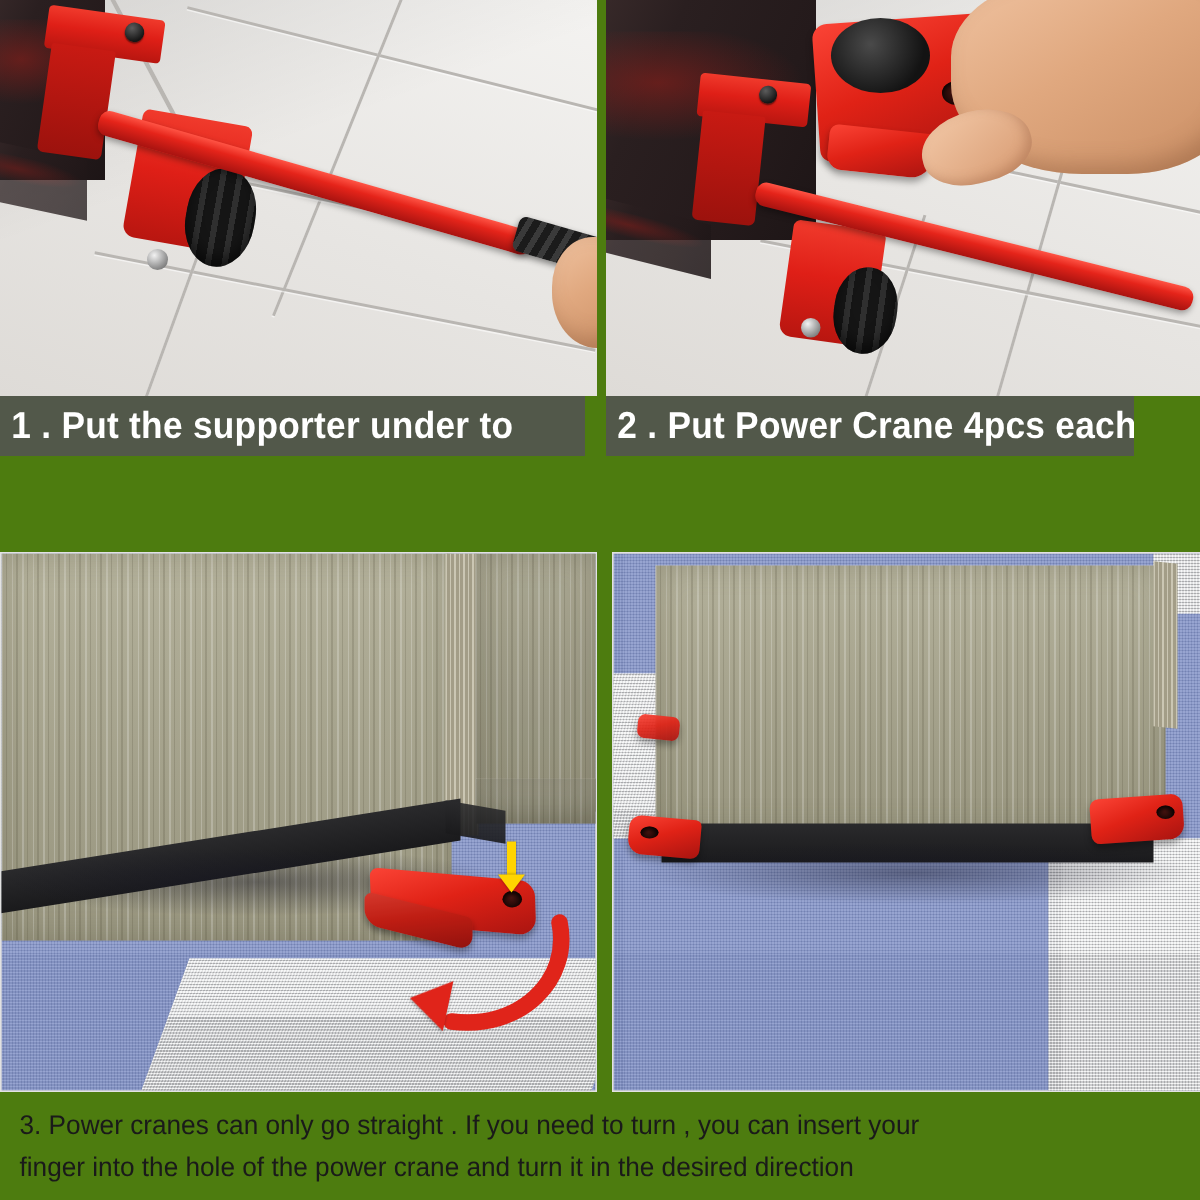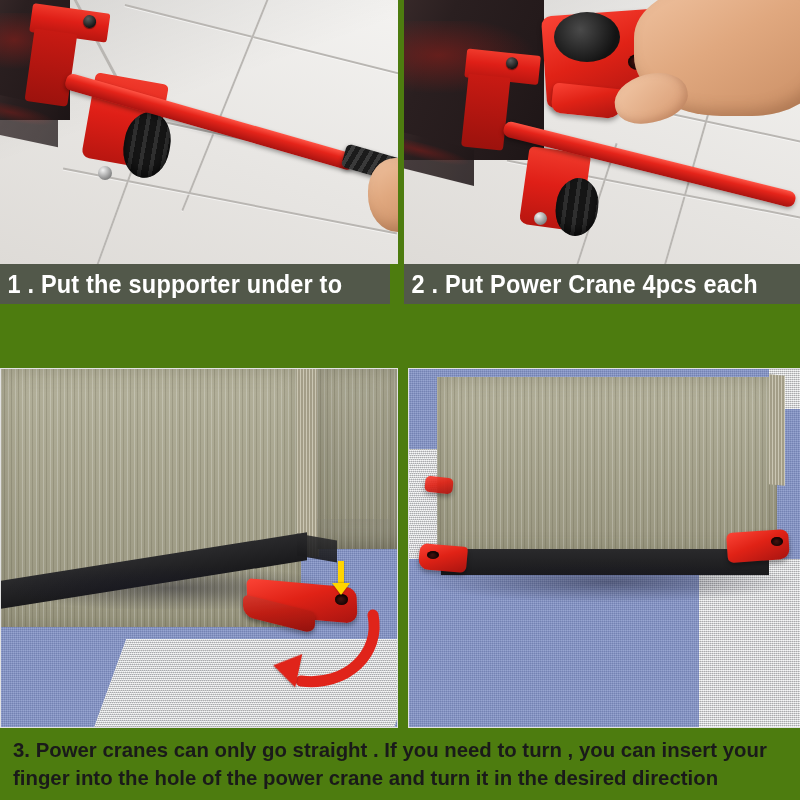--- a/index.html
+++ b/index.html
@@ -171,21 +171,21 @@
   .arrow-red-head {
     position: absolute; width: 0; height: 0;
     border-top: 17px solid transparent; border-bottom: 17px solid transparent;
     border-right: 26px solid #e0241a;
     filter: drop-shadow(0 1px 1px rgba(0,0,0,.3));
   }
 
   
   #bottom-text {
     position: absolute; left: 13px; top: 736px; width: 778px;
-    font-size: 21px; font-weight: 700; color: #1a1a1a; line-height: 28px;
+    font-size: 18px; font-weight: 400; color: #1a1a1a; line-height: 28px;
   }
   #bottom-text .line { display: block; transform: scaleX(.97); transform-origin: left center; white-space: nowrap; }
 </style>
 </head>
 <body>
 
 <div id="page">
 
   <div class="panel" style="left:0px; top:0px; width:398px; height:264px;">
     <div class="tilefloor"></div>
@@ -243,21 +243,21 @@
     <div class="handle-bar" style="left:100px; top:120px; width:300px; height:16px; transform:rotate(14deg);"></div>
 
     <div class="hand" style="left:230px; top:-14px; width:190px; height:130px; border-radius:40% 18% 38% 46%;"></div>
     <div class="finger" style="left:210px; top:74px; width:74px; height:48px; transform:rotate(-14deg);"></div>
 
   </div>
 
   <div class="caption" style="left:0px; top:264px; width:390px; height:40px; font-size:25px;">
     <span>1 . Put the supporter under to</span>
   </div>
-  <div class="caption" style="left:404px; top:264px; width:396px; height:40px; font-size:25px;">
+  <div class="caption" style="left:404px; top:264px; width:352px; height:40px; font-size:25px;">
     <span>2 . Put Power Crane 4pcs each</span>
   </div>
 
 
   <div class="panel" style="left:0px; top:368px; width:396px; height:358px; border:1px solid #e2e2e2;">
     <div class="carpet-blue"></div>
 
     <div class="carpet-white" style="left:108px; top:270px; width:300px; height:95px; transform:skewX(-20deg);"></div>
 
     <div class="wood" style="left:0px; top:0px; width:300px; height:258px;"></div>

